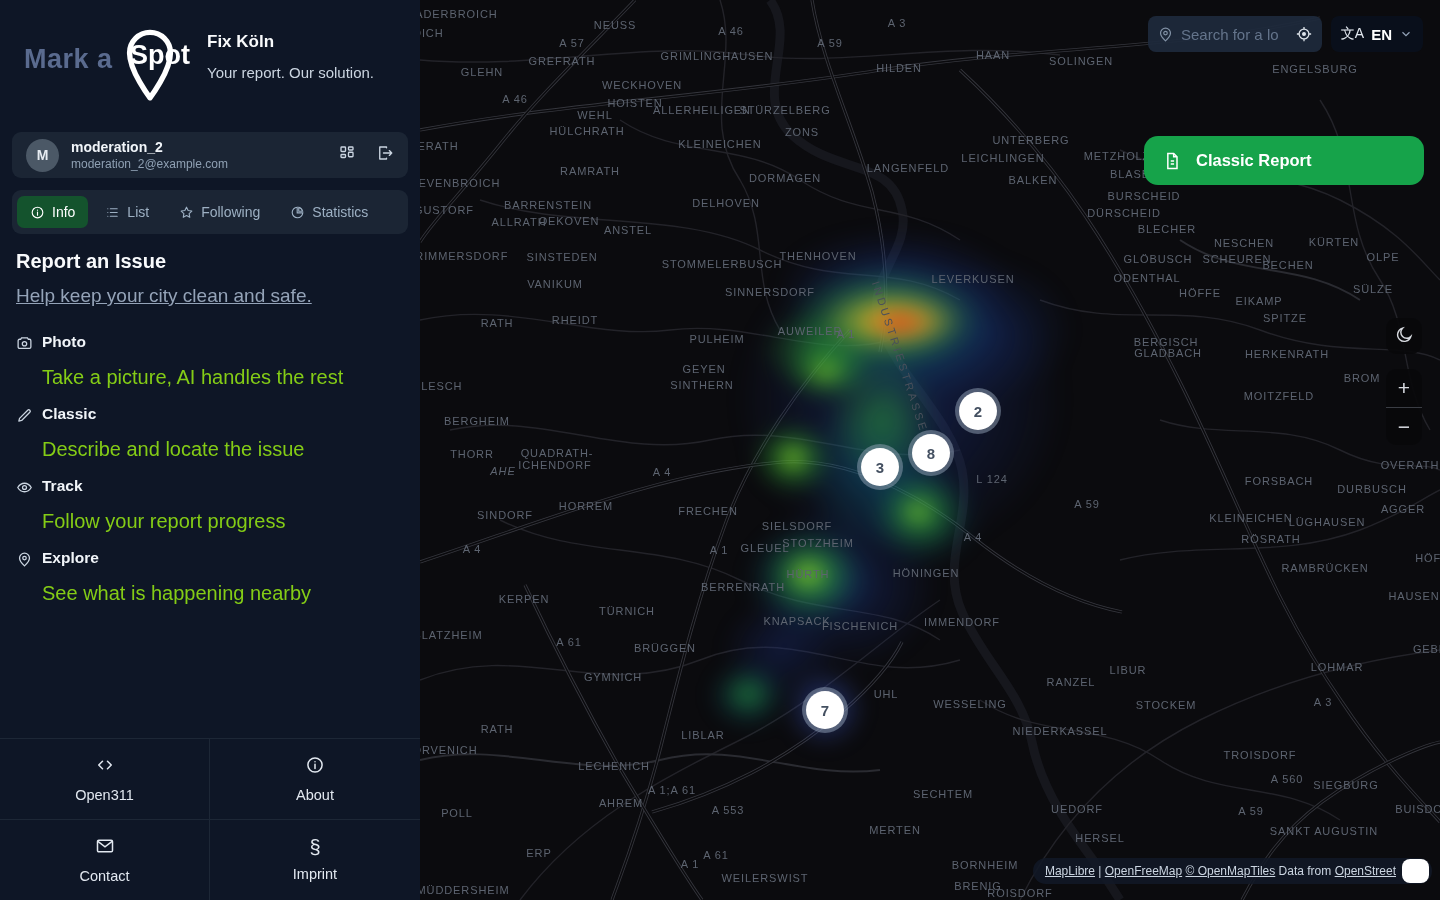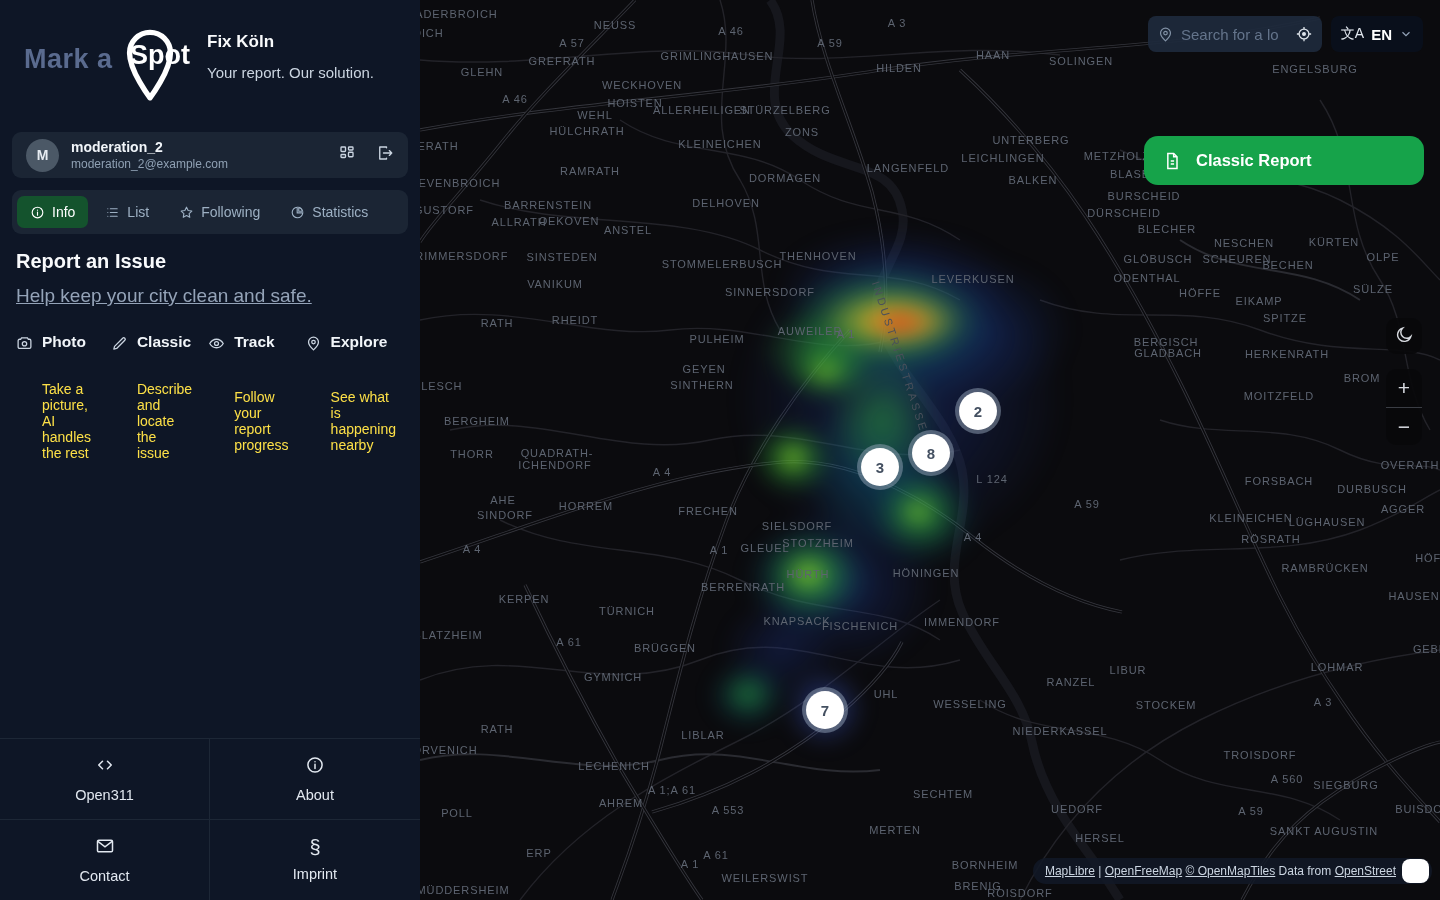--- a/index.html
+++ b/index.html
@@ -31,26 +31,26 @@
   .tabs { position:absolute; left:12px; top:190px; width:396px; height:44px; background:#1b2534;
     border-radius:9px; display:flex; align-items:center; padding:5px; gap:4px; }
   .tab { display:flex; align-items:center; gap:7px; border:none; background:transparent; color:#9db0c3;
     font-family:inherit; font-size:14px; padding:8px 13px; border-radius:7px; cursor:pointer; }
   .tab.active { background:#14532d; color:#fff; }
   .tab .ic svg { width:15px; height:15px; display:block; }
 
   .report { position:absolute; left:16px; top:250px; width:380px; }
   .report-title { font-size:20px; font-weight:700; color:#f8fafc; }
   .report-sub { margin-top:12px; font-size:19px; color:#94a3b8;text-decoration:underline; }
-  .features { margin-top:26px; display:flex; flex-direction:row; gap:16px; }
+  .features { margin-top:26px; display:flex; flex-direction:column; gap:16px; }
   .feature { display:grid; grid-template-columns:24px 1fr; column-gap:2px; cursor:pointer; }
   .feature .ic { color:#cbd5e1; margin-top:2px; }
   .feature .ic svg { width:17px; height:17px; }
   .f-title { font-size:15.5px; font-weight:700; color:#f1f5f9; }
-  .f-desc { grid-column:2; font-size:14px; color:#fde047; margin-top:25px; }
+  .f-desc { grid-column:2; font-size:20px; color:#84cc16; margin-top:10px; }
 
   .side-footer { position:absolute; left:0; bottom:0; width:420px; height:162px;
     border-top:1px solid #1d2736; display:grid; grid-template-columns:1fr 1fr; grid-template-rows:1fr 1fr; }
   .foot-cell { display:flex; flex-direction:column; align-items:center; justify-content:center; gap:9px;
     color:#e2e8f0; font-size:14.5px; cursor:pointer; }
   .foot-cell:nth-child(odd){ border-right:1px solid #1d2736; }
   .foot-cell:nth-child(1), .foot-cell:nth-child(2){ border-bottom:1px solid #1d2736; }
   .foot-cell .ic svg { width:20px; height:20px; }
   .foot-cell .ic { color:#e2e8f0; }
   .glyph-sec { font-size:20px; line-height:20px; }
@@ -402,21 +402,21 @@
       <span class="maplabel" style="left: 867px; top: 354px;">HERKENRATH</span>
       <span class="maplabel" style="left: 284px; top: 369px;">GEYEN</span>
       <span class="maplabel" style="left: 282px; top: 385px;">SINTHERN</span>
       <span class="maplabel" style="left: 17px; top: 386px;">GLESCH</span>
       <span class="maplabel" style="left: 859px; top: 396px;">MOITZFELD</span>
       <span class="maplabel" style="left: 942px; top: 378px;">BROM</span>
       <span class="maplabel" style="left: 57px; top: 421px;">BERGHEIM</span>
       <span class="maplabel" style="left: 137px; top: 453px;">QUADRATH-</span>
       <span class="maplabel" style="left: 135px; top: 465px;">ICHENDORF</span>
       <span class="maplabel" style="left: 52px; top: 454px;">THORR</span>
-      <span class="maplabel" style="left: 83px; top: 500px;">AHE</span>
+      <span class="maplabel" style="left: 83px; top: 471px; font-style: italic;">AHE</span>
       <span class="maplabel" style="left: 242px; top: 472px;">A 4</span>
       <span class="maplabel" style="left: 990px; top: 465px;">OVERATH</span>
       <span class="maplabel" style="left: 572px; top: 479px;">L 124</span>
       <span class="maplabel" style="left: 859px; top: 481px;">FORSBACH</span>
       <span class="maplabel" style="left: 952px; top: 489px;">DURBUSCH</span>
       <span class="maplabel" style="left: 667px; top: 504px;">A 59</span>
       <span class="maplabel" style="left: 983px; top: 509px;">AGGER</span>
       <span class="maplabel" style="left: 166px; top: 506px;">HORREM</span>
       <span class="maplabel" style="left: 85px; top: 515px;">SINDORF</span>
       <span class="maplabel" style="left: 288px; top: 511px;">FRECHEN</span>

